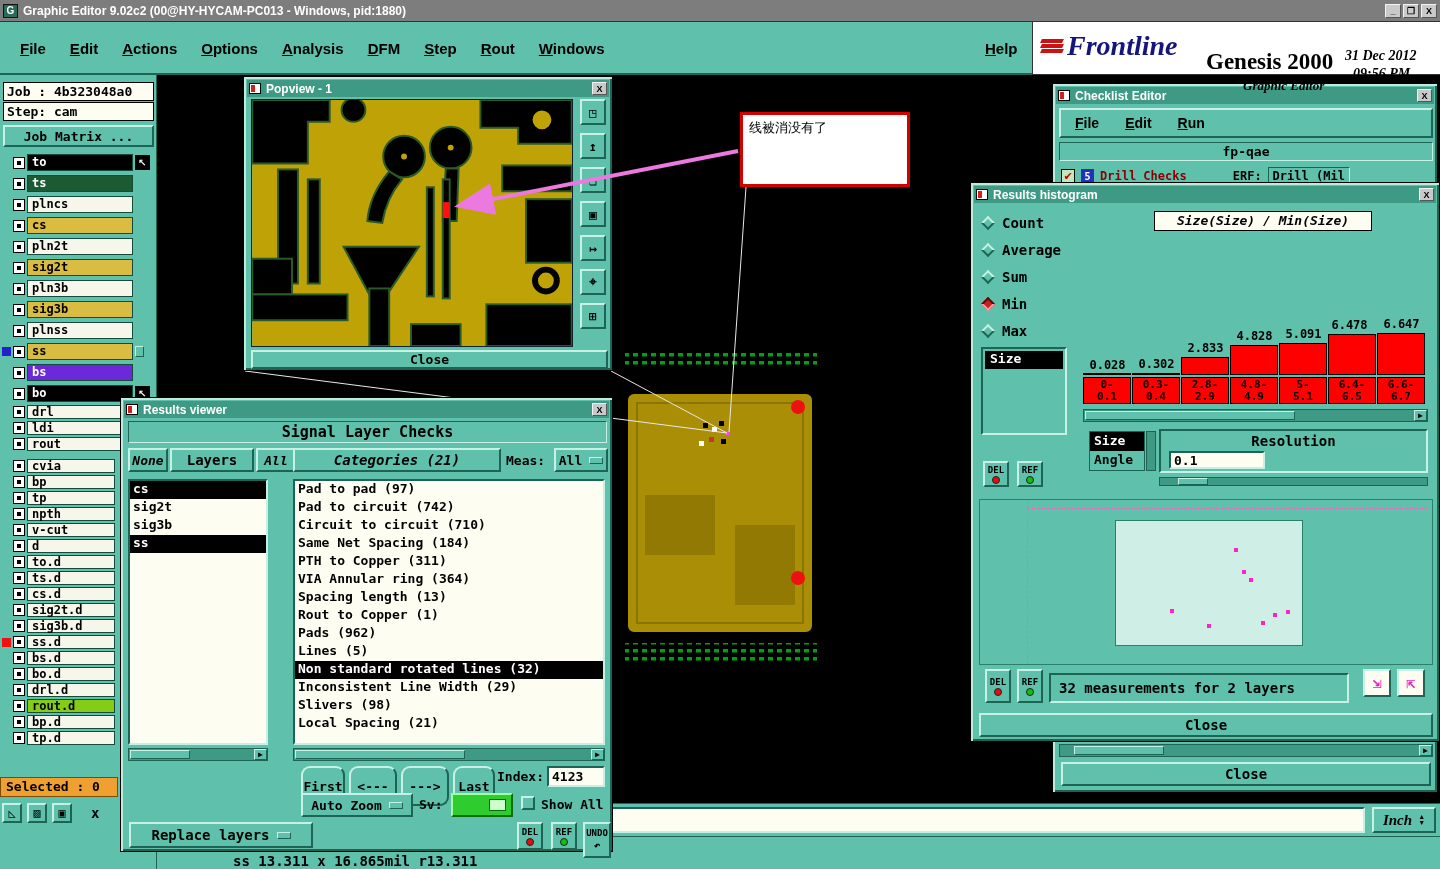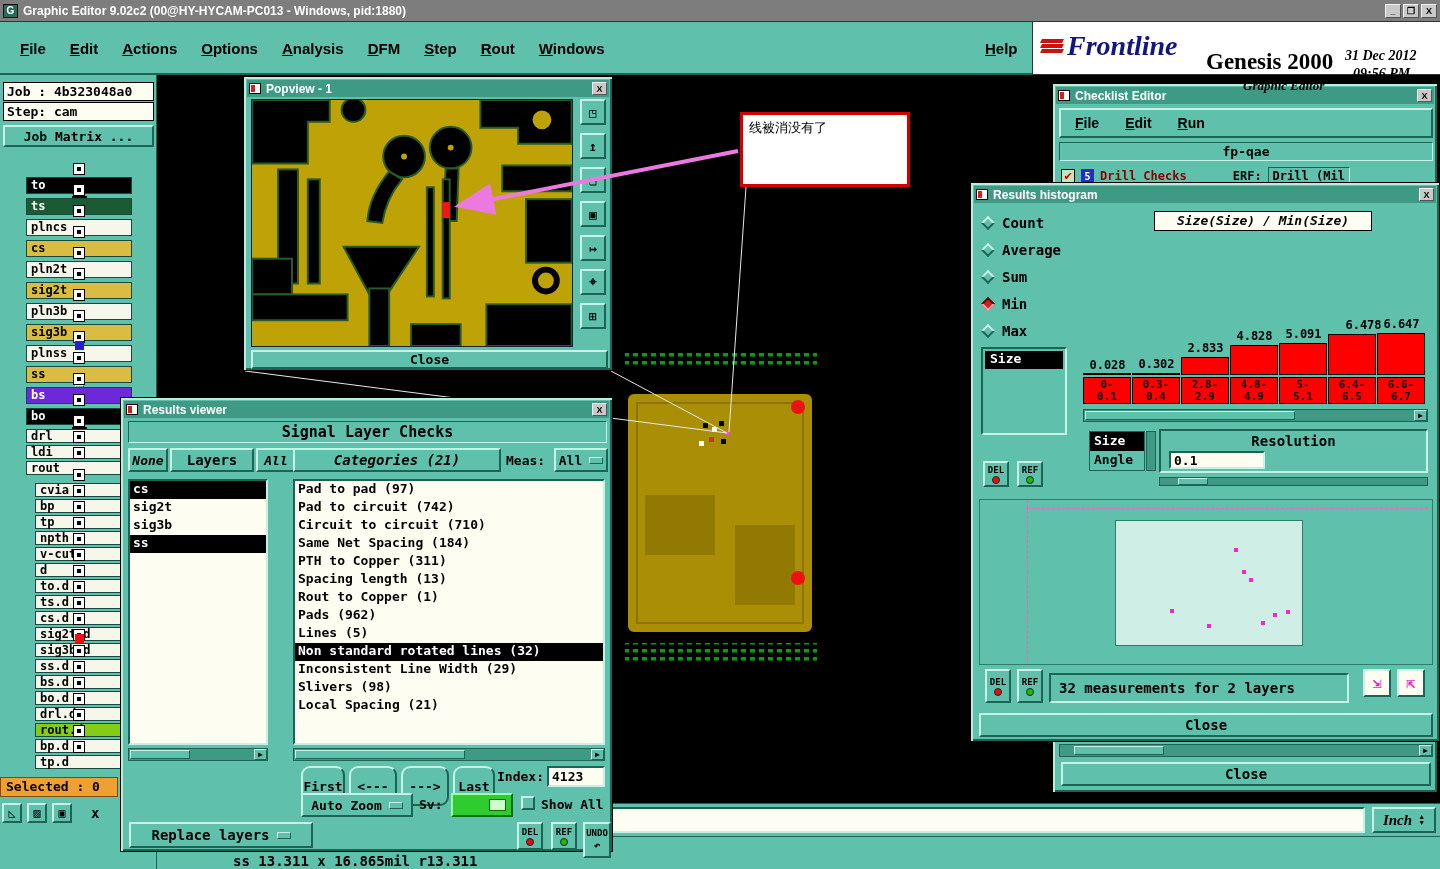--- a/index.html
+++ b/index.html
@@ -33,21 +33,21 @@
 .fl-mark i{display:block;height:4px;margin:1px 0;background:#cc1111;transform:skewX(-25deg);}
 .fl-text{position:absolute;left:34px;top:8px;font:bold italic 28px "Liberation Serif",serif;color:#15157e;}
 .gen{position:absolute;left:1205px;top:27px;font:bold 23px "Liberation Serif",serif;margin-left:-1032px;}
 .gsub{position:absolute;left:1242px;top:56px;font:bold italic 13px "Liberation Serif",serif;margin-left:-1032px;}
 .gdate{position:absolute;left:1344px;top:26px;font:bold italic 14px "Liberation Serif",serif;margin-left:-1032px;white-space:nowrap;}
 .gtime{position:absolute;left:1352px;top:44px;font:bold italic 14px "Liberation Serif",serif;margin-left:-1032px;}
 
 .sidebar{position:absolute;left:0;top:75px;width:157px;height:794px;background:#5fc0ab;border-right:1px solid #1d6454;z-index:3;}
 .jobbox{position:absolute;left:3px;width:151px;height:19px;background:#fdfdf2;border:1px solid #000;font:bold 13px "DejaVu Sans Mono",monospace;line-height:17px;padding-left:3px;}
 .layerlist{position:absolute;left:1px;top:77px;width:155px;}
-.slrow{display:flex;align-items:center;gap:2px;padding-left:1px;height:21px;flex-direction:column;}
+.slrow{display:flex;align-items:center;gap:2px;padding-left:1px;height:21px;}
 .slrow.g2,.slrow.g3{height:16px;}
 .slrow.gap{margin-top:6px;}
 .lind{width:9px;height:9px;flex:none;}
 .lcb{width:12px;height:12px;flex:none;background:#fff;border:1px solid #000;display:flex;align-items:center;justify-content:center;cursor:pointer;}
 .ldot{width:4px;height:4px;background:#000;}
 .lname{width:106px;height:17px;border:1px solid #144b3c;font:bold 12px "DejaVu Sans Mono",monospace;line-height:15px;padding-left:4px;flex:none;}
 .g2 .lname,.g3 .lname{height:14px;line-height:12px;}
 .g3 .lname{width:88px;}
 .lmark{width:15px;height:15px;background:#000;color:#fff;font:bold 10px "DejaVu Sans",sans-serif;display:flex;align-items:center;justify-content:center;flex:none;}
 .lmark.chip{width:9px;height:11px;background:#5fc0ab;border:1px solid;border-color:#c6f1e4 #1d6454 #1d6454 #c6f1e4;}
@@ -578,20 +578,21 @@
       <div class="listrow">sig2t</div>
       <div class="listrow">sig3b</div>
       <div class="listrow sel">ss</div>
     </div>
   <div class="listbox" style="left:172px;top:81px;width:312px;height:266px;">
       <div class="listrow">Pad to pad (97)</div>
       <div class="listrow">Pad to circuit (742)</div>
       <div class="listrow">Circuit to circuit (710)</div>
       <div class="listrow">Same Net Spacing (184)</div>
       <div class="listrow">PTH to Copper (311)</div>
+      <div class="listrow">VIA Annular ring (364)</div>
       <div class="listrow">Spacing length (13)</div>
       <div class="listrow">Rout to Copper (1)</div>
       <div class="listrow">Pads (962)</div>
       <div class="listrow">Lines (5)</div>
       <div class="listrow sel">Non standard rotated lines (32)</div>
       <div class="listrow">Inconsistent Line Width (29)</div>
       <div class="listrow">Slivers (98)</div>
       <div class="listrow">Local Spacing (21)</div>
     </div>
   <div class="scroll-h" style="left:7px;top:350px;width:140px;">
@@ -673,21 +674,21 @@
       <div class="hval" style="left: -4px; width: 57px; bottom: 3px;">0.028</div>
       <div class="hbar" style="left: 49px; width: 48px; height: 2px; background: rgb(255, 0, 0);"></div>
       <div class="hval" style="left: 45px; width: 57px; bottom: 4px;">0.302</div>
       <div class="hbar" style="left: 98px; width: 48px; height: 18px; background: rgb(255, 0, 0);"></div>
       <div class="hval" style="left: 94px; width: 57px; bottom: 20px;">2.833</div>
       <div class="hbar" style="left: 147px; width: 48px; height: 30px; background: rgb(255, 0, 0);"></div>
       <div class="hval" style="left: 143px; width: 57px; bottom: 32px;">4.828</div>
       <div class="hbar" style="left: 196px; width: 48px; height: 32px; background: rgb(255, 0, 0);"></div>
       <div class="hval" style="left: 192px; width: 57px; bottom: 34px;">5.091</div>
       <div class="hbar" style="left: 245px; width: 48px; height: 41px; background: rgb(255, 0, 0);"></div>
-      <div class="hval" style="left: 252px; width: 57px; bottom: 43px; text-align: center;">6.478</div>
+      <div class="hval" style="left: 238px; width: 57px; bottom: 43px; text-align: center;">6.478</div>
       <div class="hbar" style="left: 294px; width: 48px; height: 42px; background: rgb(255, 0, 0);"></div>
       <div class="hval" style="left: 290px; width: 57px; bottom: 44px;">6.647</div>
     </div>
   <div class="hist-cats">
       <div class="hcat" style="left: 0px; width: 48px;">
         <div>0-</div>
         <div>0.1</div>
       </div>
       <div class="hcat" style="left: 49px; width: 48px;">
         <div>0.3-</div>

